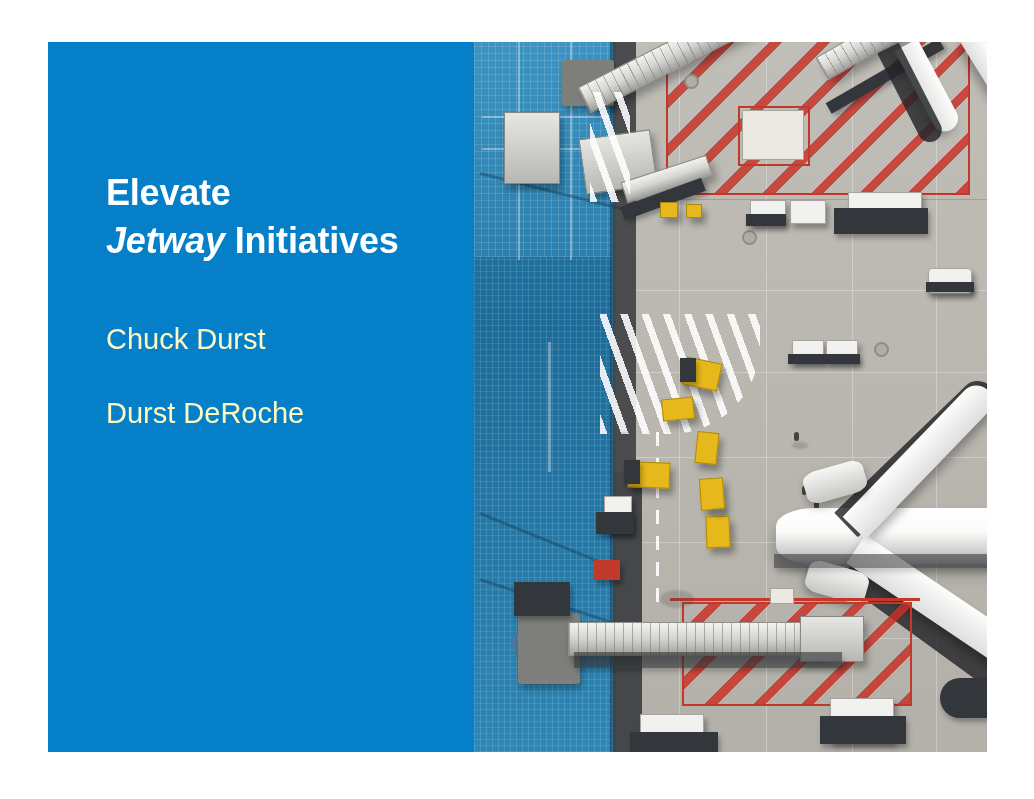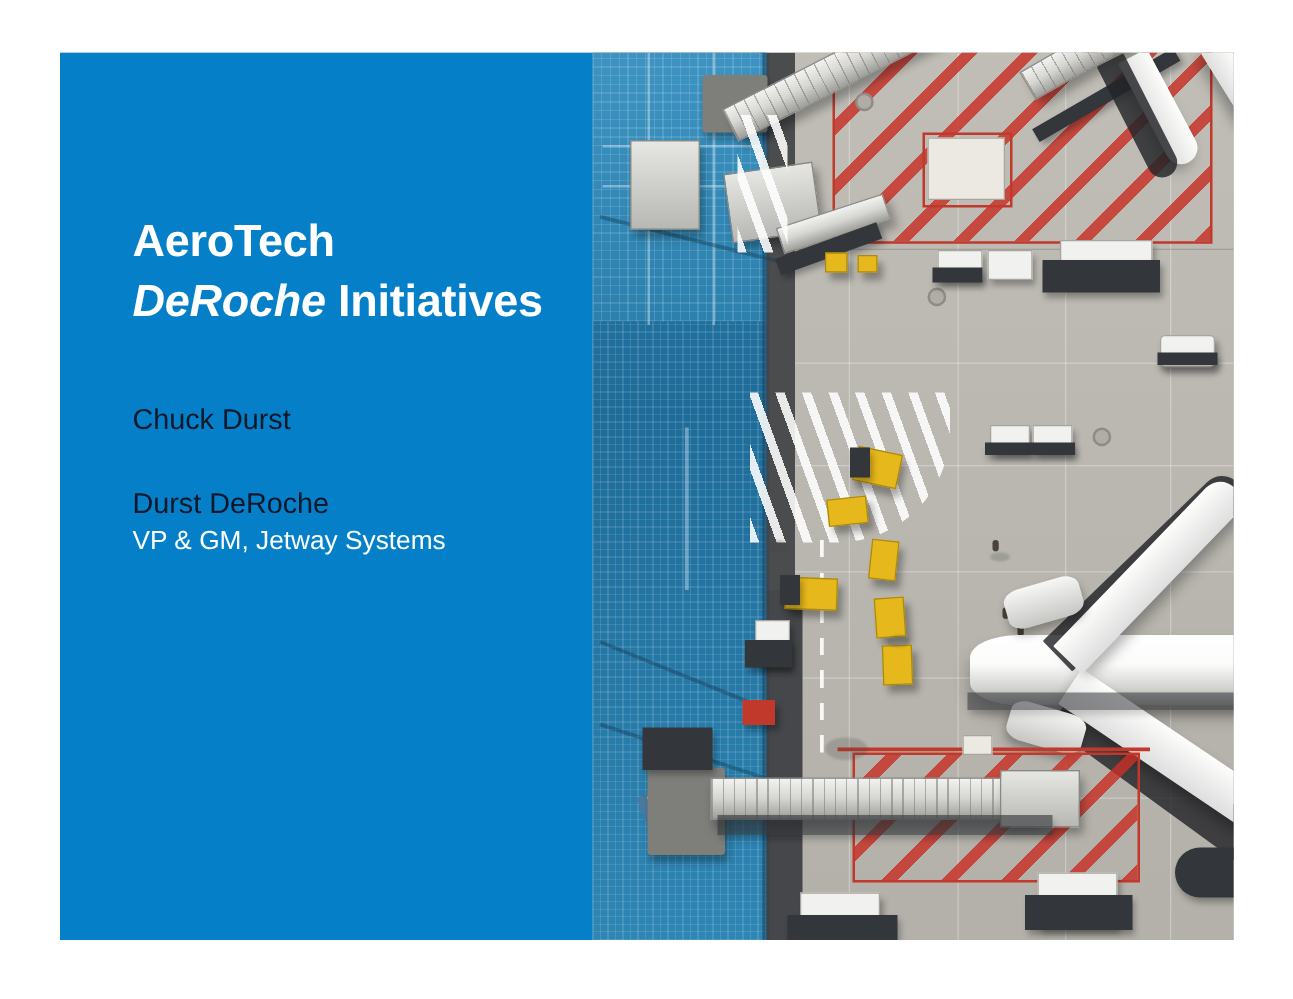--- a/index.html
+++ b/index.html
@@ -67,22 +67,22 @@
   .people-block {
     position: absolute;
     left: 58px;
     top: 280px;
     width: 380px;
   }
   .person { margin-bottom: 40px; }
   .person:last-child { margin-bottom: 0; }
   .person-name {
     margin: 0 0 4px 0;
-    color: #0f172a;
-    font-size: 23px;
+    color: #fef9c3;
+    font-size: 29px;
     font-weight: normal;
     line-height: 1.18;
     white-space: nowrap;
   }
   .person-role {
     margin: 0;
     color: #ffffff;
     font-size: 21px;
     font-weight: normal;
     line-height: 1.2;
@@ -471,33 +471,32 @@
         <div class="shadow-smudge" style="left:186px; top:548px; width:34px; height:18px;"></div>
         <div class="shadow-smudge" style="left:236px; top:466px; width:18px; height:10px;"></div>
         <div class="shadow-smudge" style="left:142px; top:390px; width:14px; height:9px;"></div>
       </div>
     </div>
 
     <div class="title-panel">
 
       <div class="title-block">
         <h1 class="slide-title">
-          <span>AeroTech</span>
+          <span>Elevate</span>
           <span class="title-line2">
-            <em class="title-em">DeRoche</em><span> Initiatives</span>
+            <em class="title-em">Jetway</em><span> Initiatives</span>
           </span>
         </h1>
       </div>
 
       <div class="people-block">
         <div class="person">
           <p class="person-name">Chuck Durst</p>
         </div>
         <div class="person">
           <p class="person-name">Durst DeRoche</p>
-          <p class="person-role">VP &amp; GM, Jetway Systems</p>
         </div>
       </div>
 
     </div>
 
   </div>
 </div>
 
 </body></html>

